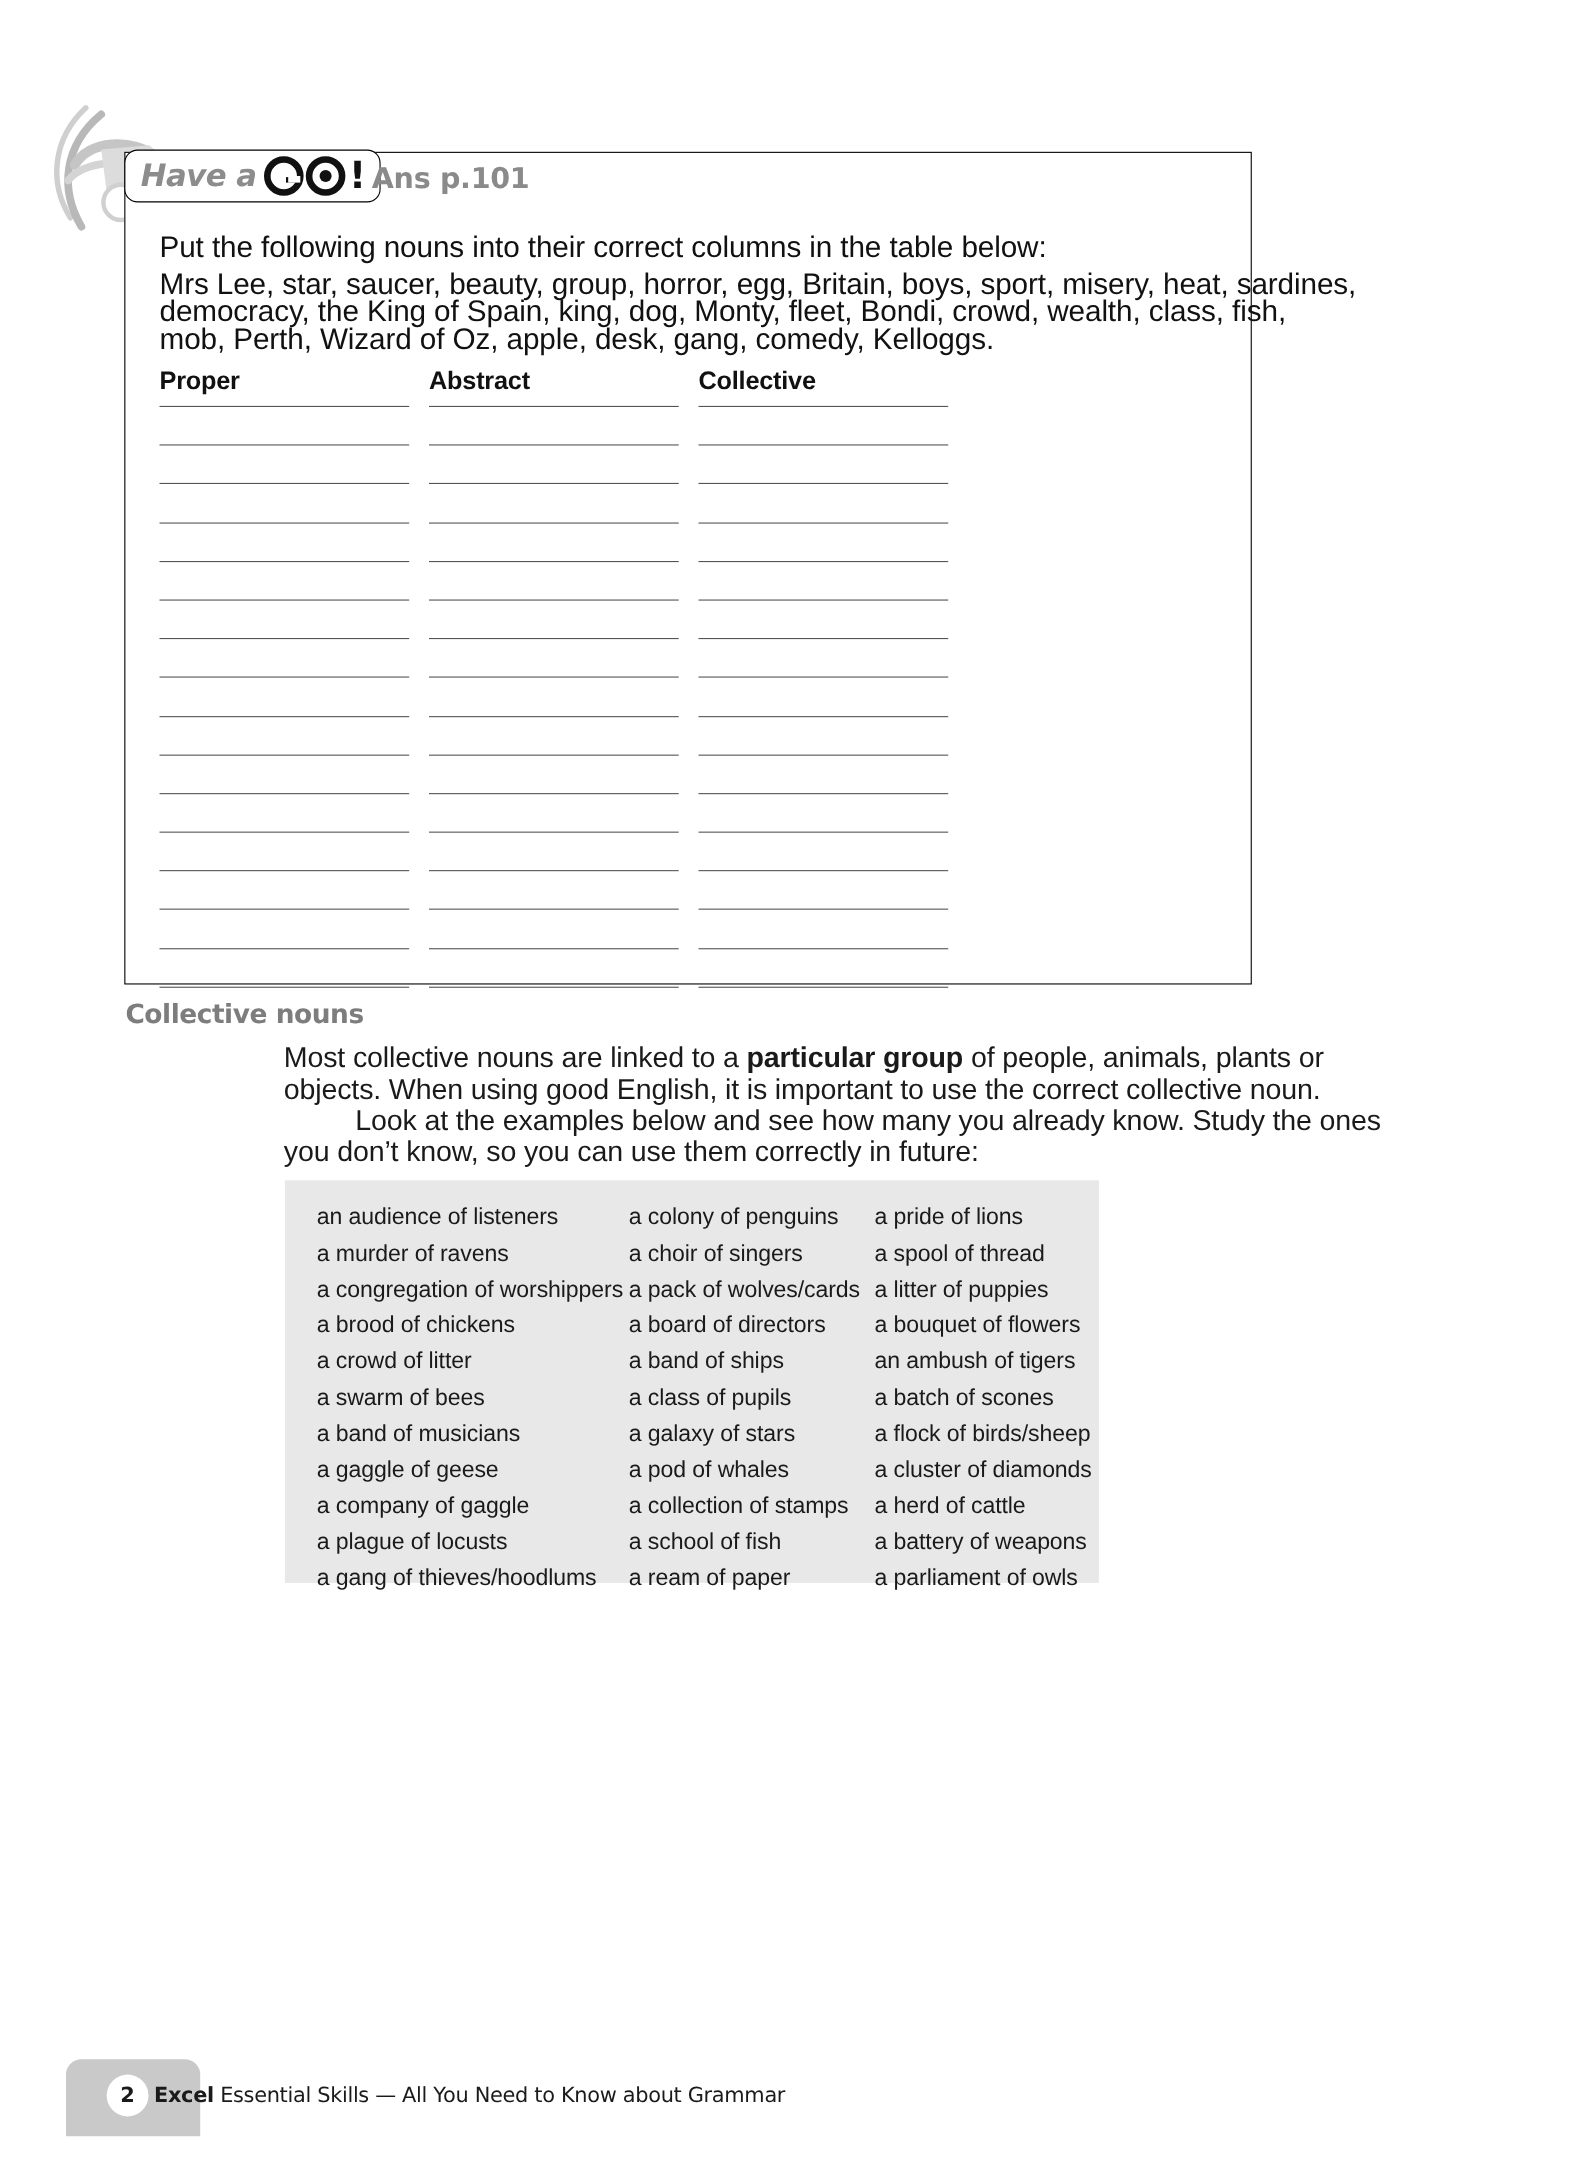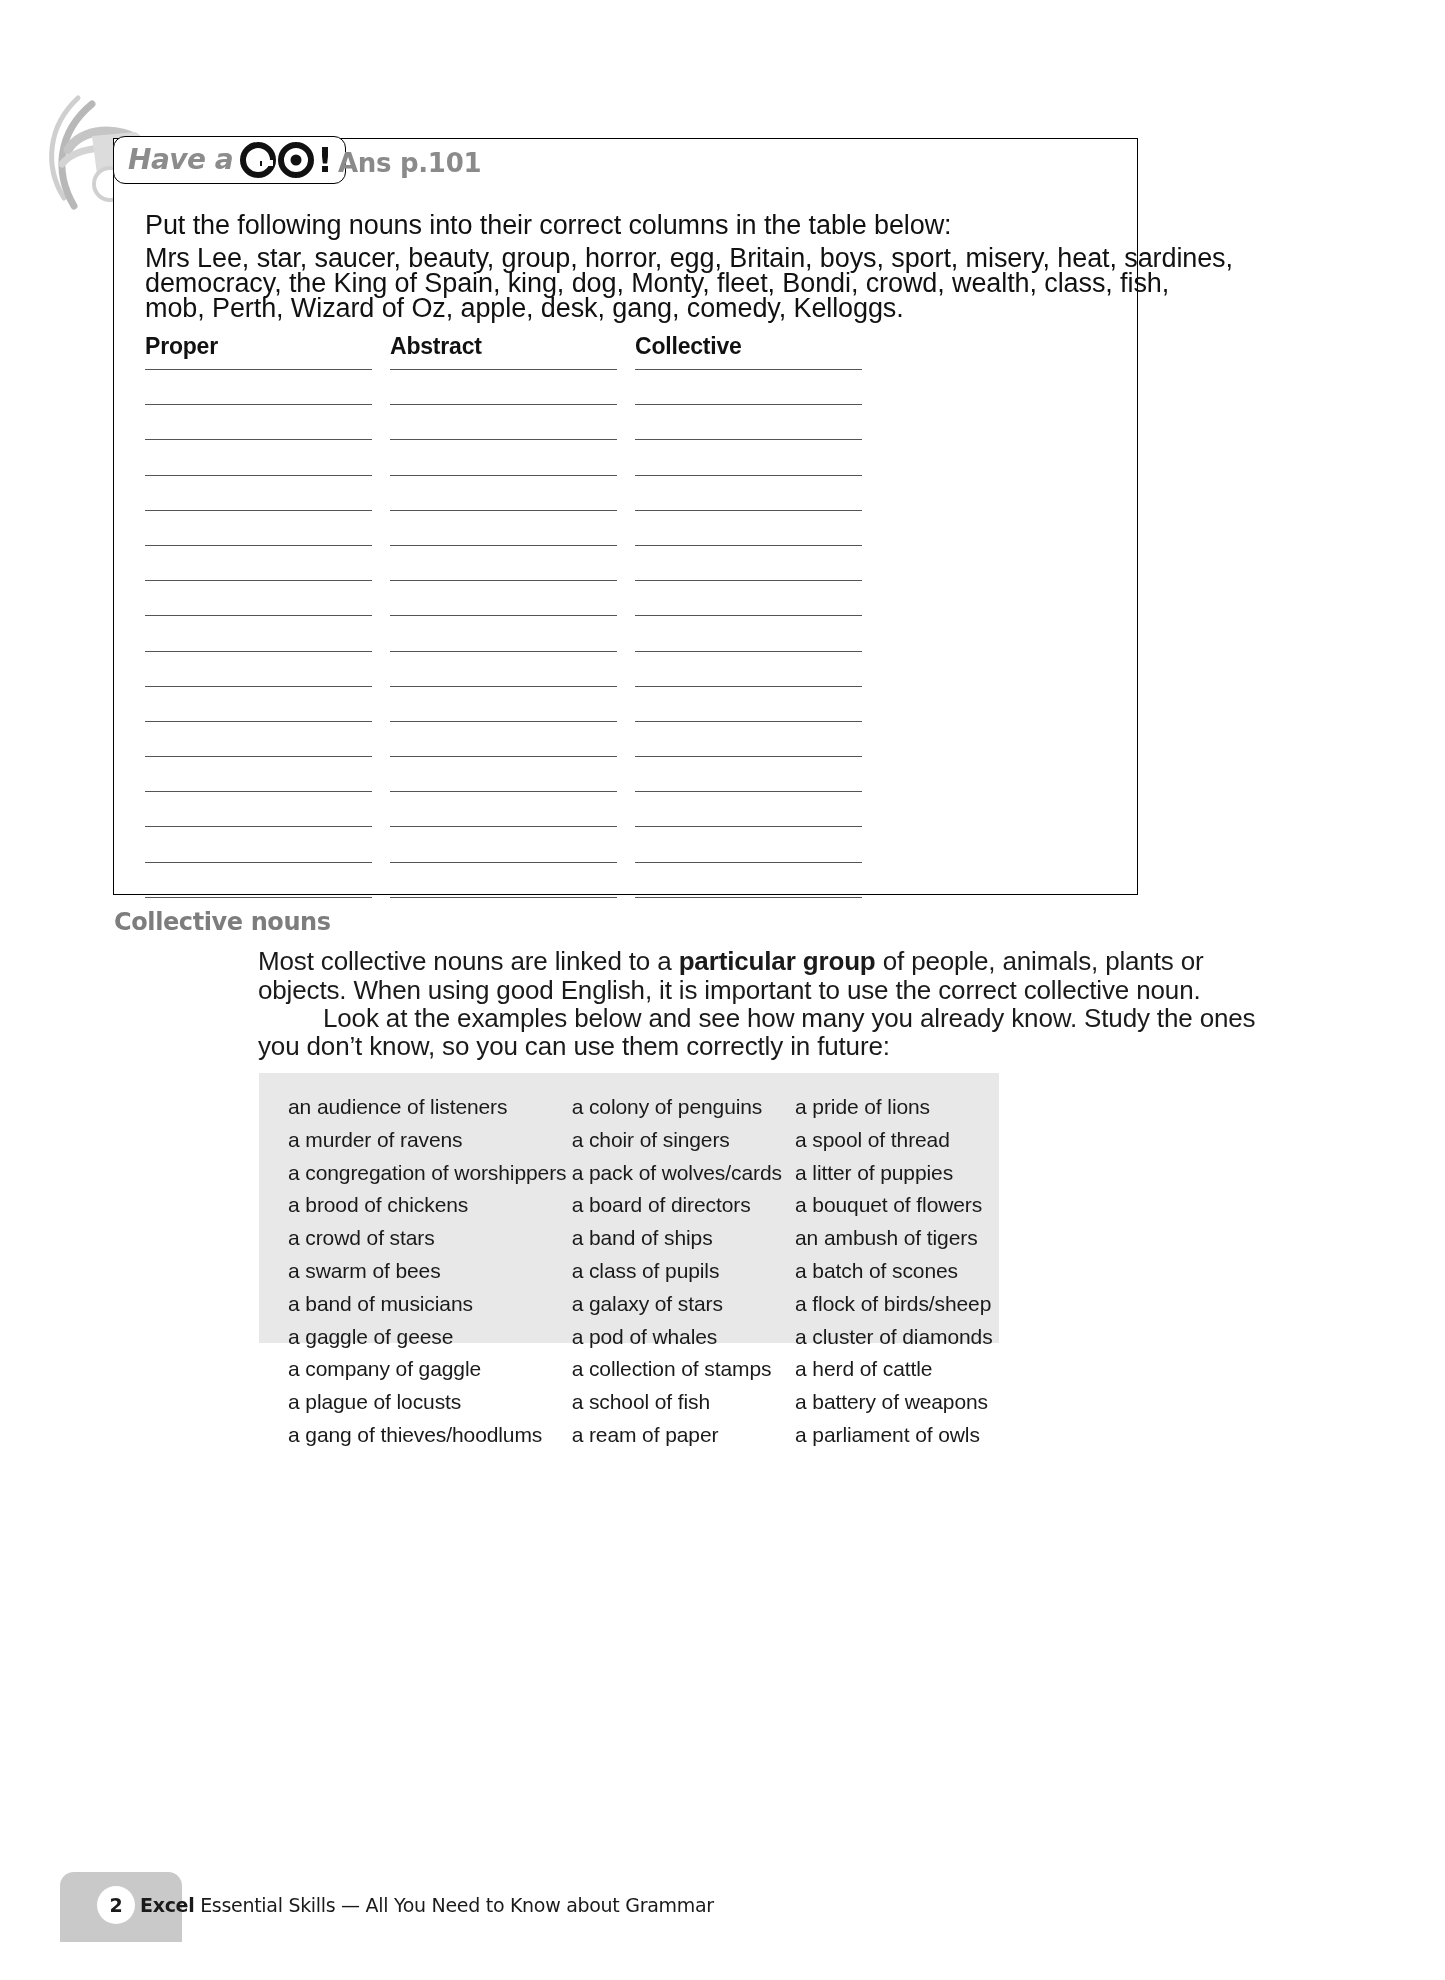--- a/index.html
+++ b/index.html
@@ -193,21 +193,21 @@
   #para-line-2 { top: 975px; }
   #para-line-3 { top: 1003px; left: 283px; margin-left: 40px; }
   #para-line-4 { top: 1031px; }
 
   
   #collective-examples-box {
     position: absolute;
     left: 259px;
     top: 1073px;
     width: 740px;
-    height: 270px;
+    height: 366px;
     background: #e8e8e8;
     z-index: 2;
   }
   #examples-grid {
     position: absolute;
     left: 0;
     top: 0;
     width: 100%;
     height: 100%;
     display: flex;
@@ -376,21 +376,21 @@
 <div class="body-para-line" id="para-line-3">Look at the examples below and see how many you already know. Study the ones</div>
 <div class="body-para-line" id="para-line-4">you don’t know, so you can use them correctly in future:</div>
 
 <div id="collective-examples-box">
   <div id="examples-grid">
     <div class="example-col col-1">
         <div class="example-item">an audience of listeners</div>
         <div class="example-item">a murder of ravens</div>
         <div class="example-item">a congregation of worshippers</div>
         <div class="example-item">a brood of chickens</div>
-        <div class="example-item">a crowd of stars</div>
+        <div class="example-item">a crowd of litter</div>
         <div class="example-item">a swarm of bees</div>
         <div class="example-item">a band of musicians</div>
         <div class="example-item">a gaggle of geese</div>
         <div class="example-item">a company of gaggle</div>
         <div class="example-item">a plague of locusts</div>
         <div class="example-item">a gang of thieves/hoodlums</div>
       </div>
     <div class="example-col col-2">
         <div class="example-item">a colony of penguins</div>
         <div class="example-item">a choir of singers</div>

